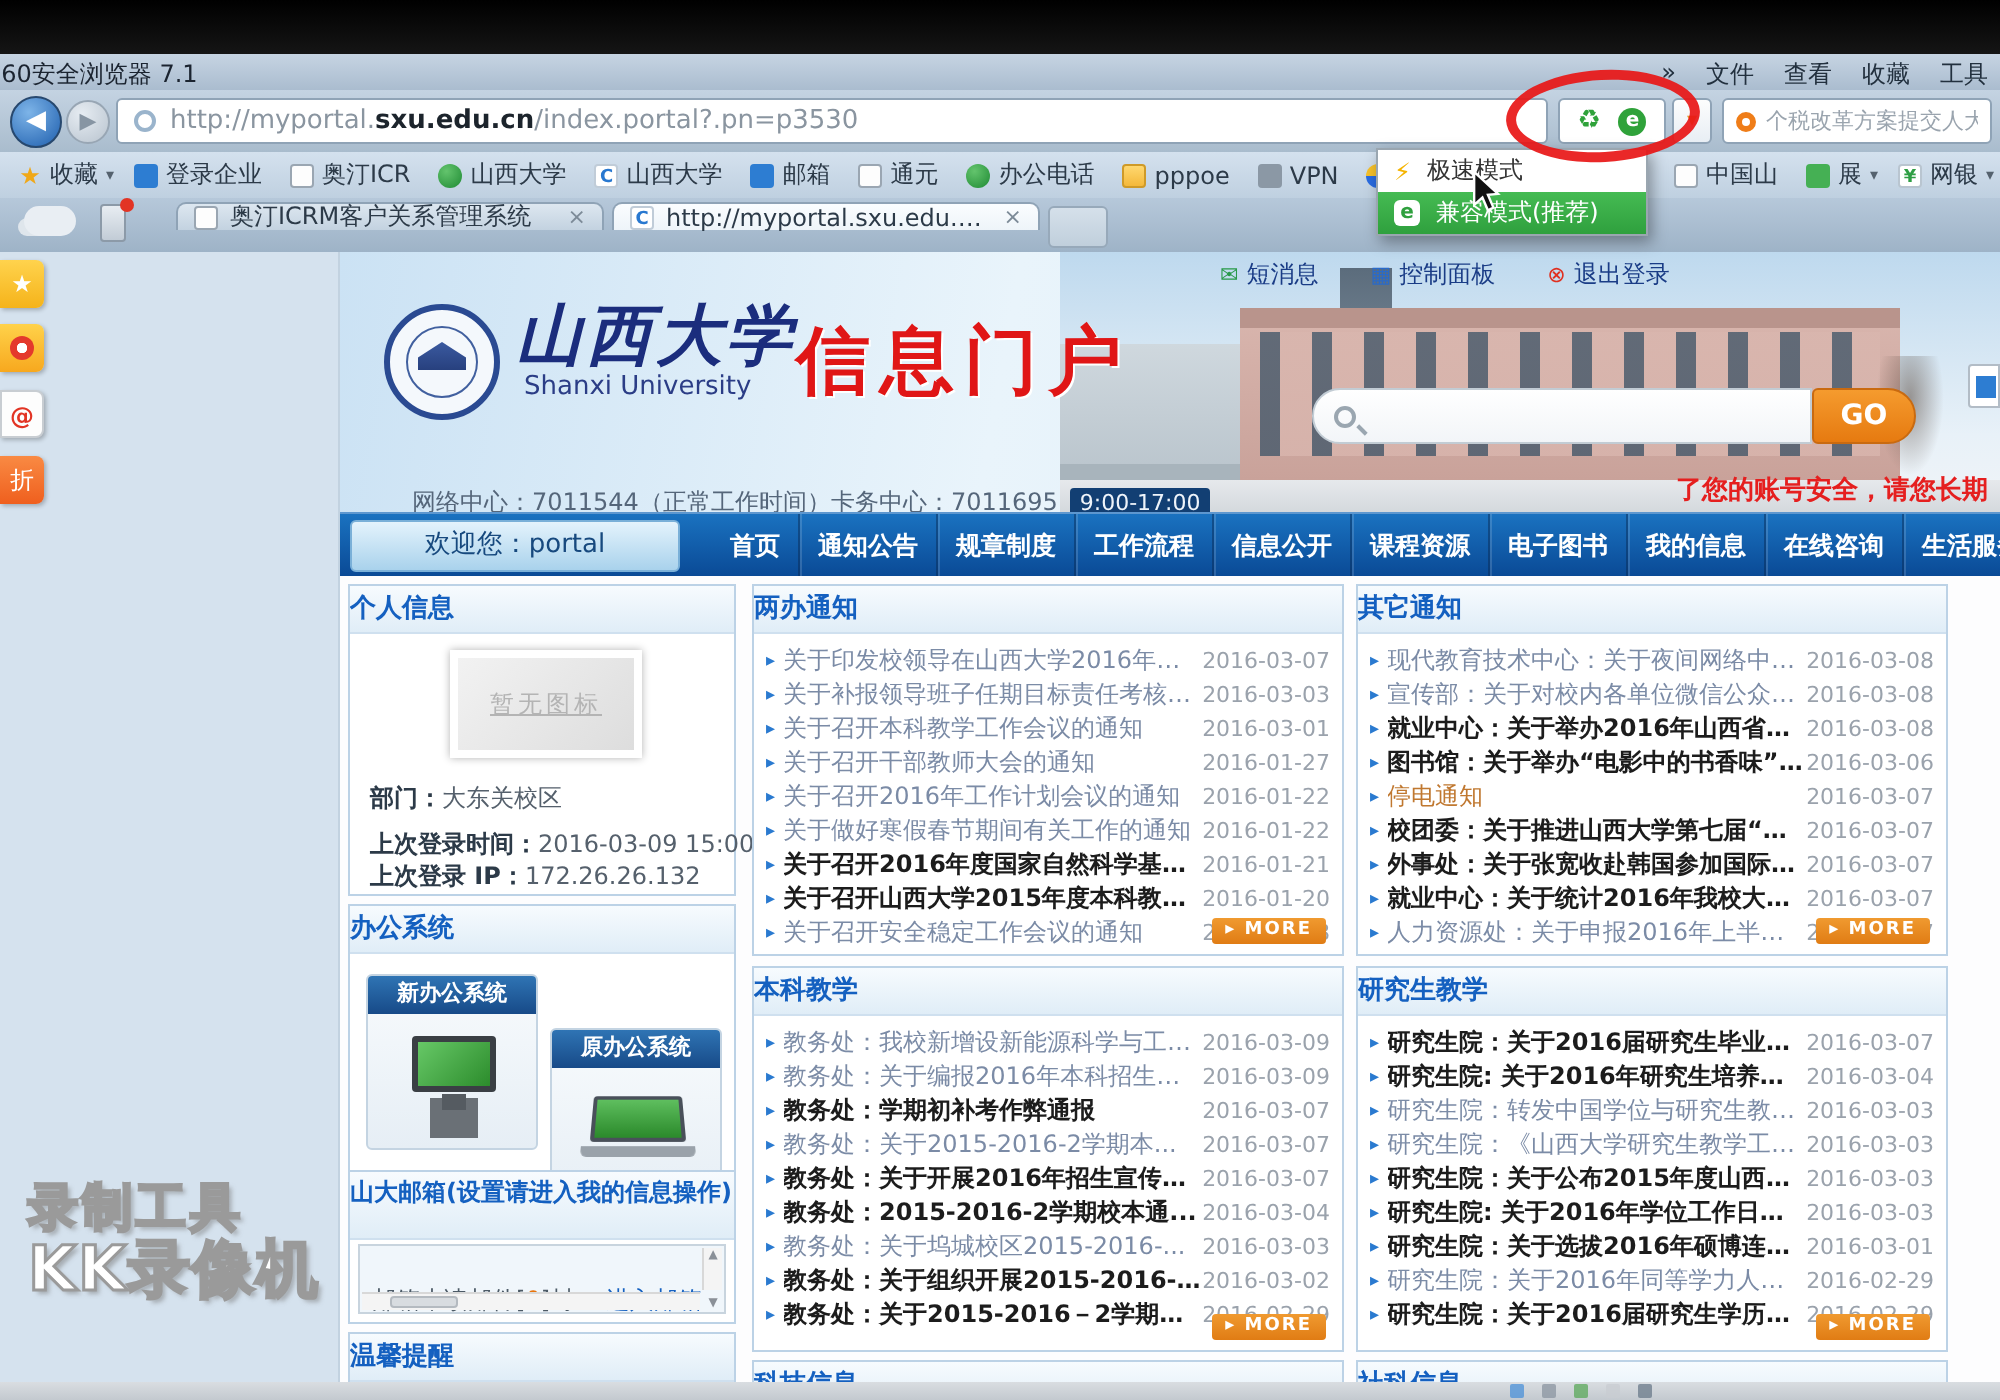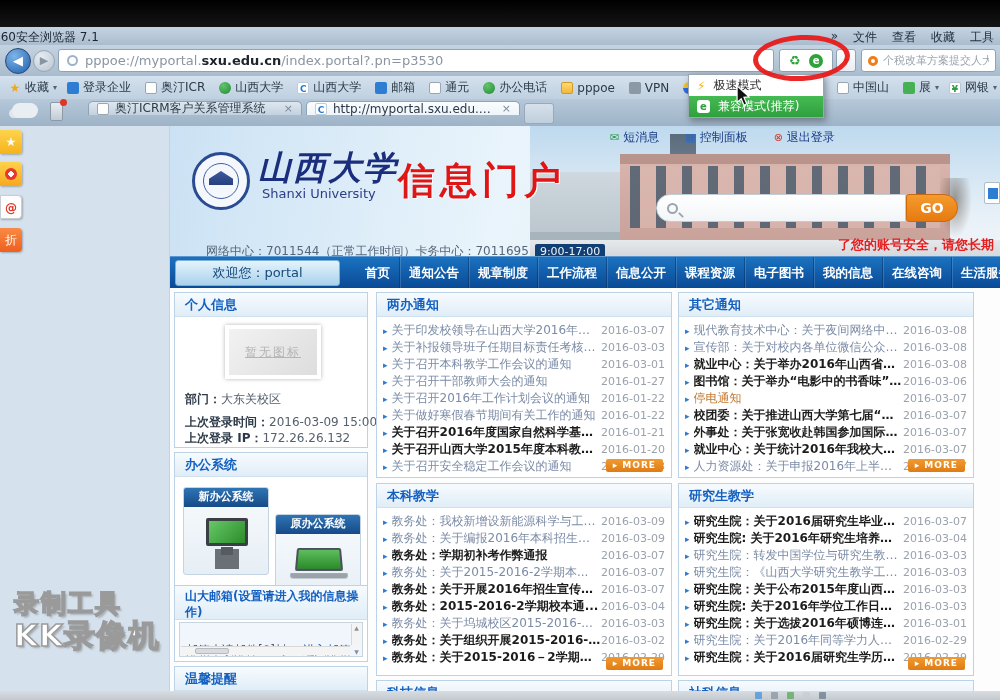--- a/index.html
+++ b/index.html
@@ -94,21 +94,21 @@
   .info-line { position:absolute; left:36px; top:117px; font-size:12px; color:#55667a; display:flex; gap:6px; align-items:center; white-space:nowrap; }
   .hours-chip { background:#123f73; color:#eef4fa; padding:0 5px; border-radius:2px; font-size:11px; line-height:15px; }
 
   .p-nav { position:absolute; left:0; top:130px; width:830px; height:32px; background:linear-gradient(#1a72c0,#0a4a96); border-top:1px solid #5d97cf; display:flex; align-items:center; }
   .welcome { position:absolute; left:5px; top:3px; width:165px; height:26px; background:linear-gradient(#e4f3fc,#a9d2ec); border:1px solid #7ab0d8; border-radius:3px; color:#17497e; font-size:13px; text-align:center; line-height:24px; }
   .nav-items { position:absolute; left:186px; top:0; height:32px; display:flex; }
   .nav-it { padding:0 9px; line-height:32px; font-size:12.5px; font-weight:bold; color:#fff; border-right:1px solid rgba(8,40,80,.45); box-shadow:1px 0 0 rgba(255,255,255,.15); white-space:nowrap;text-align:right; }
 
   .content-bg { position:absolute; left:0; top:162px; width:830px; height:412px; background:#fdfdfe; }
   .sec { position:absolute; background:#fff; border:1px solid #bcd2e6; }
-  .sec-h { height:24px; background:linear-gradient(#f7fbfe,#e0edf7); border-bottom:1px solid #cfe0ef; color:#1460c0; font-size:13px; font-weight:bold; line-height:23px; padding-left:10px; overflow:hidden; }
+  .sec-h { height:24px; background:linear-gradient(#f7fbfe,#e0edf7); border-bottom:1px solid #cfe0ef; color:#1460c0; font-size:13px; font-weight:bold; line-height:23px; overflow:hidden; }
   .col-l { left:4px; width:194px; }
   .col-m { left:206px; width:296px; }
   .col-r { left:508px; width:296px; }
   .nlist { padding:5px 6px 0 6px; }
   .nrow { display:flex; align-items:center; height:17px; font-size:12px; overflow:hidden; }
   .arr { color:#2a7ad0; font-size:9px; margin-right:4px; flex:none; }
   .ntx { flex:1; overflow:hidden; white-space:nowrap; text-overflow:ellipsis; }
   .ndt { width:64px; text-align:right; color:#9aa2ac; font-size:11px; flex:none; }
   .dim .ntx { color:#7b8ba6; }
   .bold .ntx { color:#1c1c1c; font-weight:bold; }
@@ -171,21 +171,21 @@
           <span>工具</span>
         </span>
     </div>
   </div>
 
   <div class="toolbar">
     <div class="nav-btn btn-back">◀</div>
     <div class="nav-btn btn-fwd">▶</div>
     <div class="addressbar">
       <span class="o-ring"></span>
-      <span class="url-prefix">pppoe://myportal.</span>
+      <span class="url-prefix">http://myportal.</span>
         <span class="url-domain">sxu.edu.cn</span>
         <span class="url-path">/index.portal?.pn=p3530</span>
     </div>
     <div class="mode-box">
       <span class="ic-refresh">♻</span>
       <span class="ic-ecompat">e</span>
     </div>
     <div class="mode-chevron">▾</div>
     <div class="searchbox">
       <span class="s-ring"></span>

